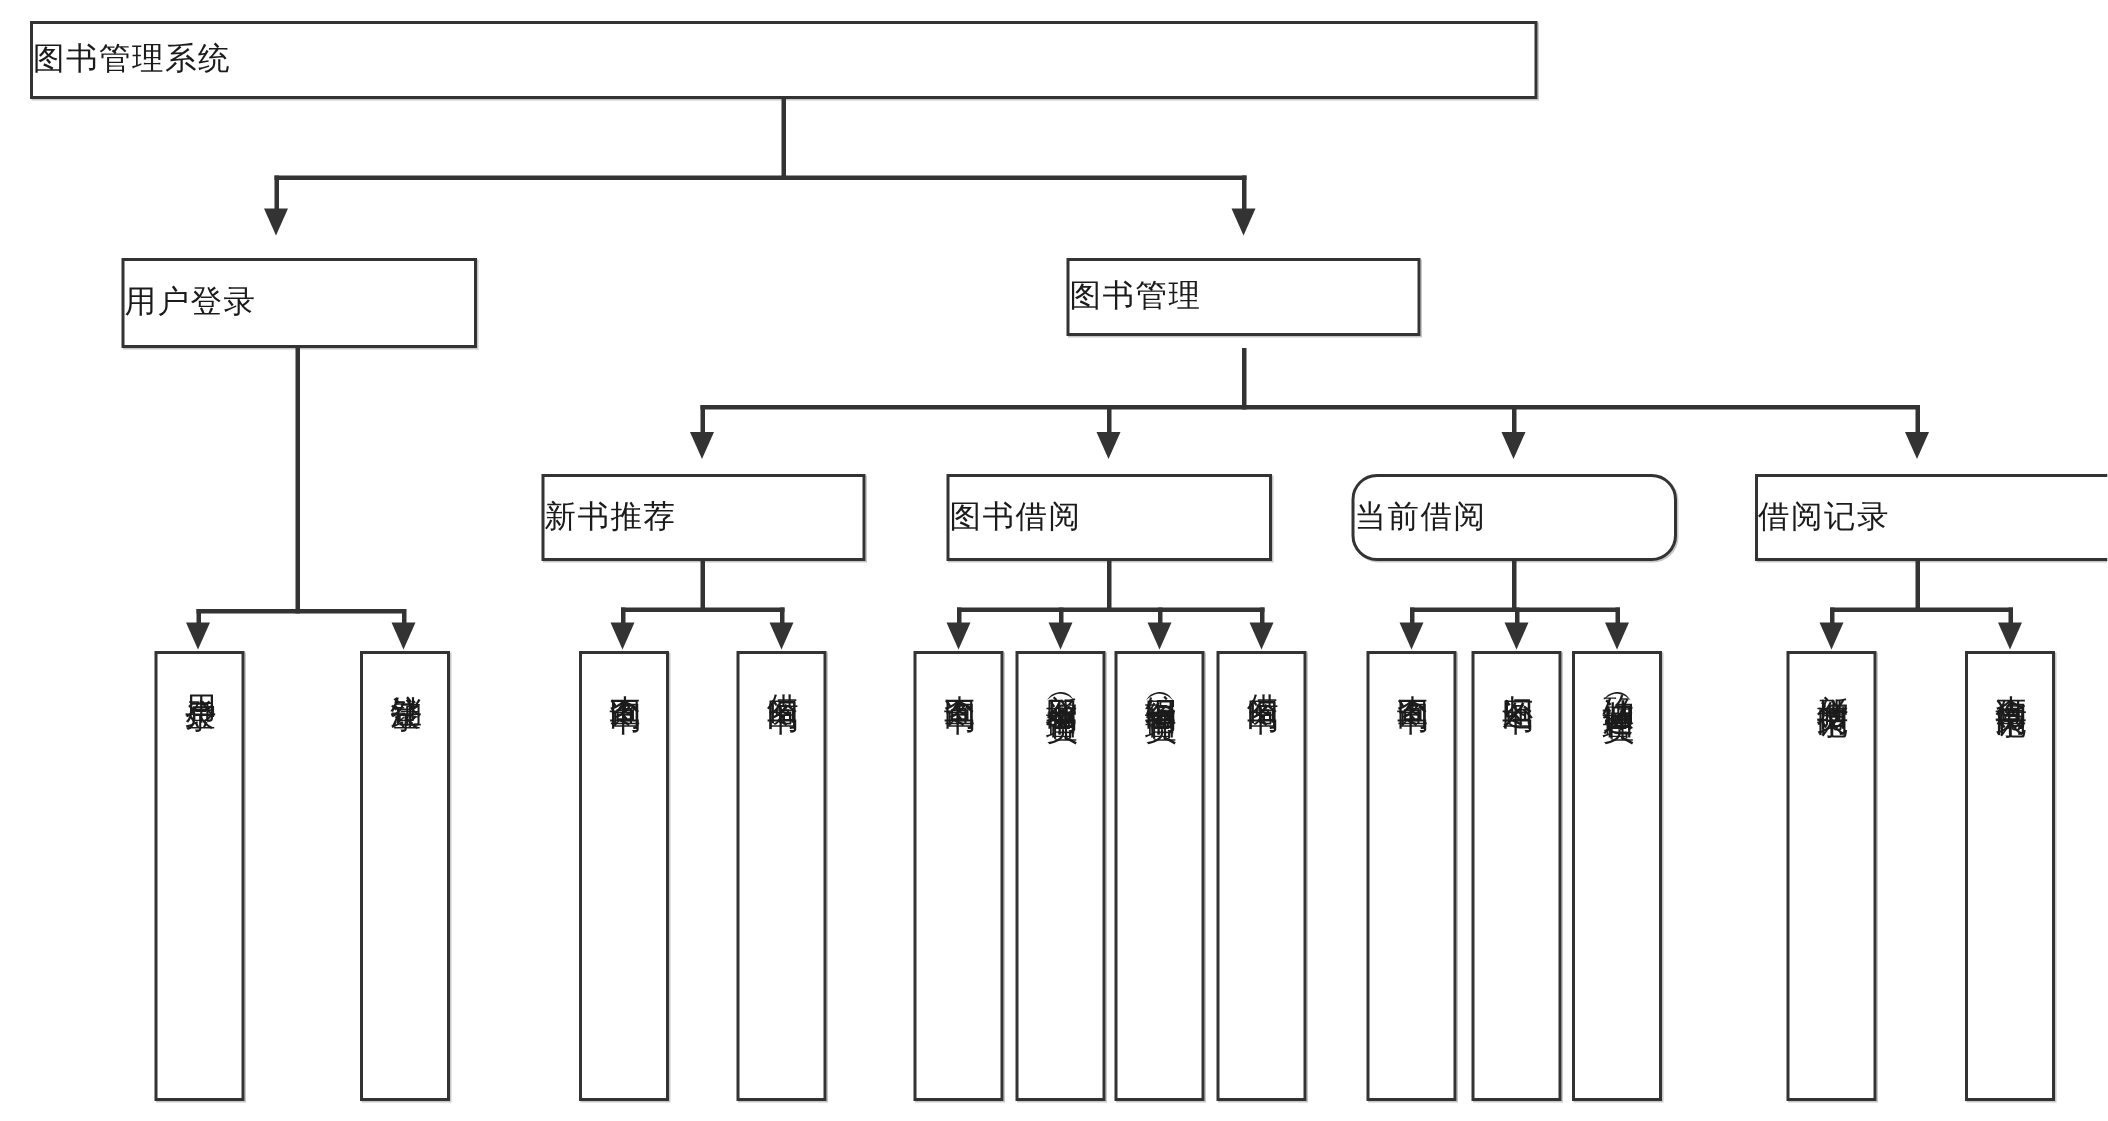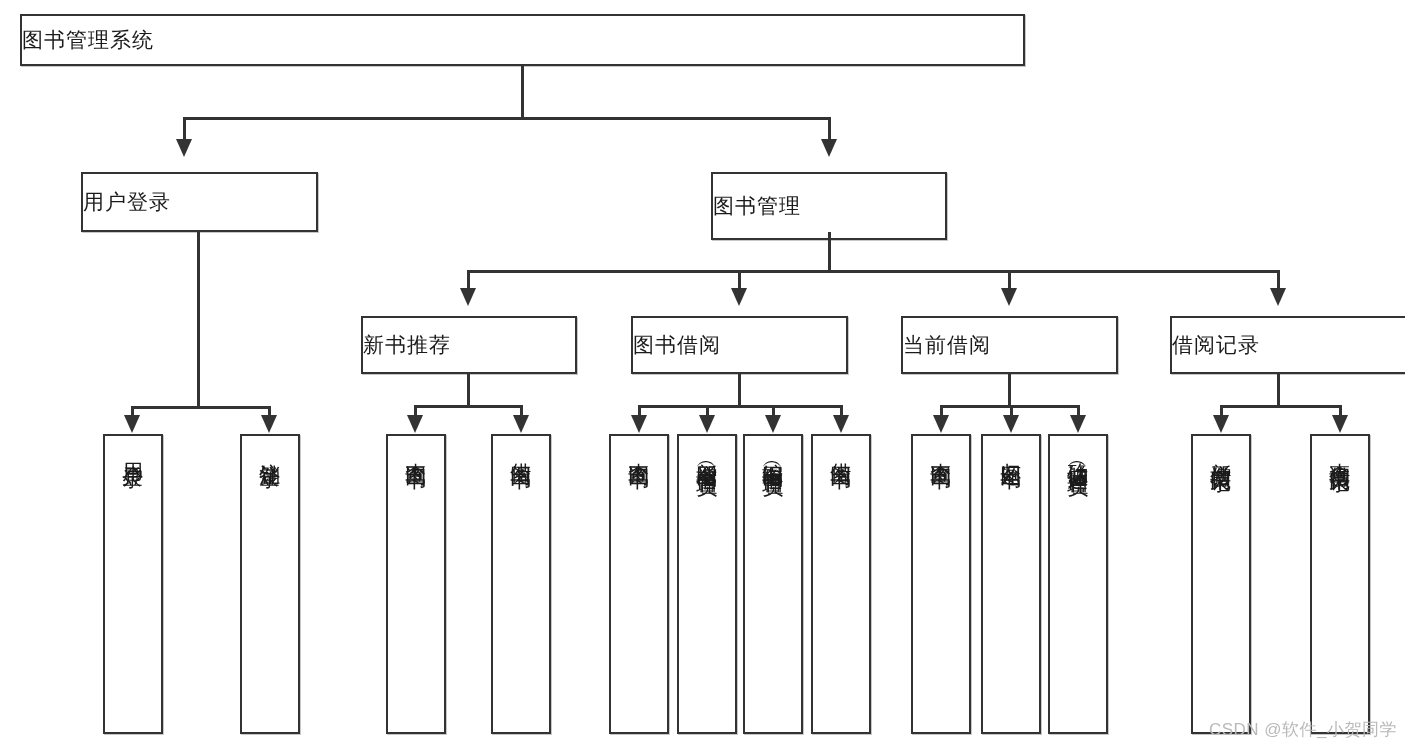--- a/index.html
+++ b/index.html
@@ -94,21 +94,21 @@
   <div class="hline" style="left:183px; top:117px; width:648px; height:3px;"></div>
   <div class="vline" style="left:183px; top:117px; width:3px; height:24px;"></div>
   <div class="arrow" style="left:176px; top:139px;"></div>
   <div class="vline" style="left:828px; top:117px; width:3px; height:24px;"></div>
   <div class="arrow" style="left:821px; top:139px;"></div>
 
   <div class="node h" style="left:81px; top:172px; width:237px; height:60px;">
     <span class="lbl">用户登录</span>
   </div>
 
-  <div class="node h" style="left:711px; top:172px; width:236px; height:68px;">
+  <div class="node h" style="left:711px; top:172px; width:236px; height:52px;">
     <span class="lbl">图书管理</span>
   </div>
 
   <div class="vline" style="left:197px; top:232px; width:3px; height:177px;"></div>
   <div class="hline" style="left:131px; top:406px; width:139px; height:3px;"></div>
   <div class="vline" style="left:131px; top:406px; width:3px; height:20px;"></div>
   <div class="arrow" style="left:124px; top:415px;"></div>
   <div class="vline" style="left:268px; top:406px; width:3px; height:20px;"></div>
   <div class="arrow" style="left:261px; top:415px;"></div>
 
@@ -122,21 +122,21 @@
   <div class="arrow" style="left:1001px; top:288px;"></div>
   <div class="vline" style="left:1277px; top:270px; width:3px; height:22px;"></div>
   <div class="arrow" style="left:1270px; top:288px;"></div>
 
   <div class="node h" style="left:631px; top:316px; width:217px; height:58px;">
     <span class="lbl">图书借阅</span>
   </div>
   <div class="node h" style="left:361px; top:316px; width:216px; height:58px;">
     <span class="lbl">新书推荐</span>
   </div>
-  <div class="node h" style="left:901px; top:316px; width:217px; height:58px;">
+  <div class="node h" style="left:901px; top:316px; width:217px; height:58px;border-radius:17px;">
     <span class="lbl">当前借阅</span>
   </div>
   <div class="node h" style="left:1170px; top:316px; width:260px; height:58px;">
     <span class="lbl">借阅记录</span>
   </div>
 
   <div class="vline" style="left:467px; top:374px; width:3px; height:33px;"></div>
   <div class="hline" style="left:414px; top:405px; width:109px; height:3px;"></div>
   <div class="vline" style="left:414px; top:405px; width:3px; height:20px;"></div>
   <div class="arrow" style="left:407px; top:415px;"></div>
@@ -207,15 +207,14 @@
     <span class="lbl">确认归还（管理员）</span>
   </div>
 
   <div class="node v" style="left:1191px; top:434px; width:60px; height:300px;">
     <span class="lbl">新增借阅记录</span>
   </div>
   <div class="node v" style="left:1310px; top:434px; width:60px; height:300px;">
     <span class="lbl">查询借阅记录</span>
   </div>
 
-  <div id="watermark">CSDN @软件_小贺同学</div>
 
 </div>
 
 </body></html>

